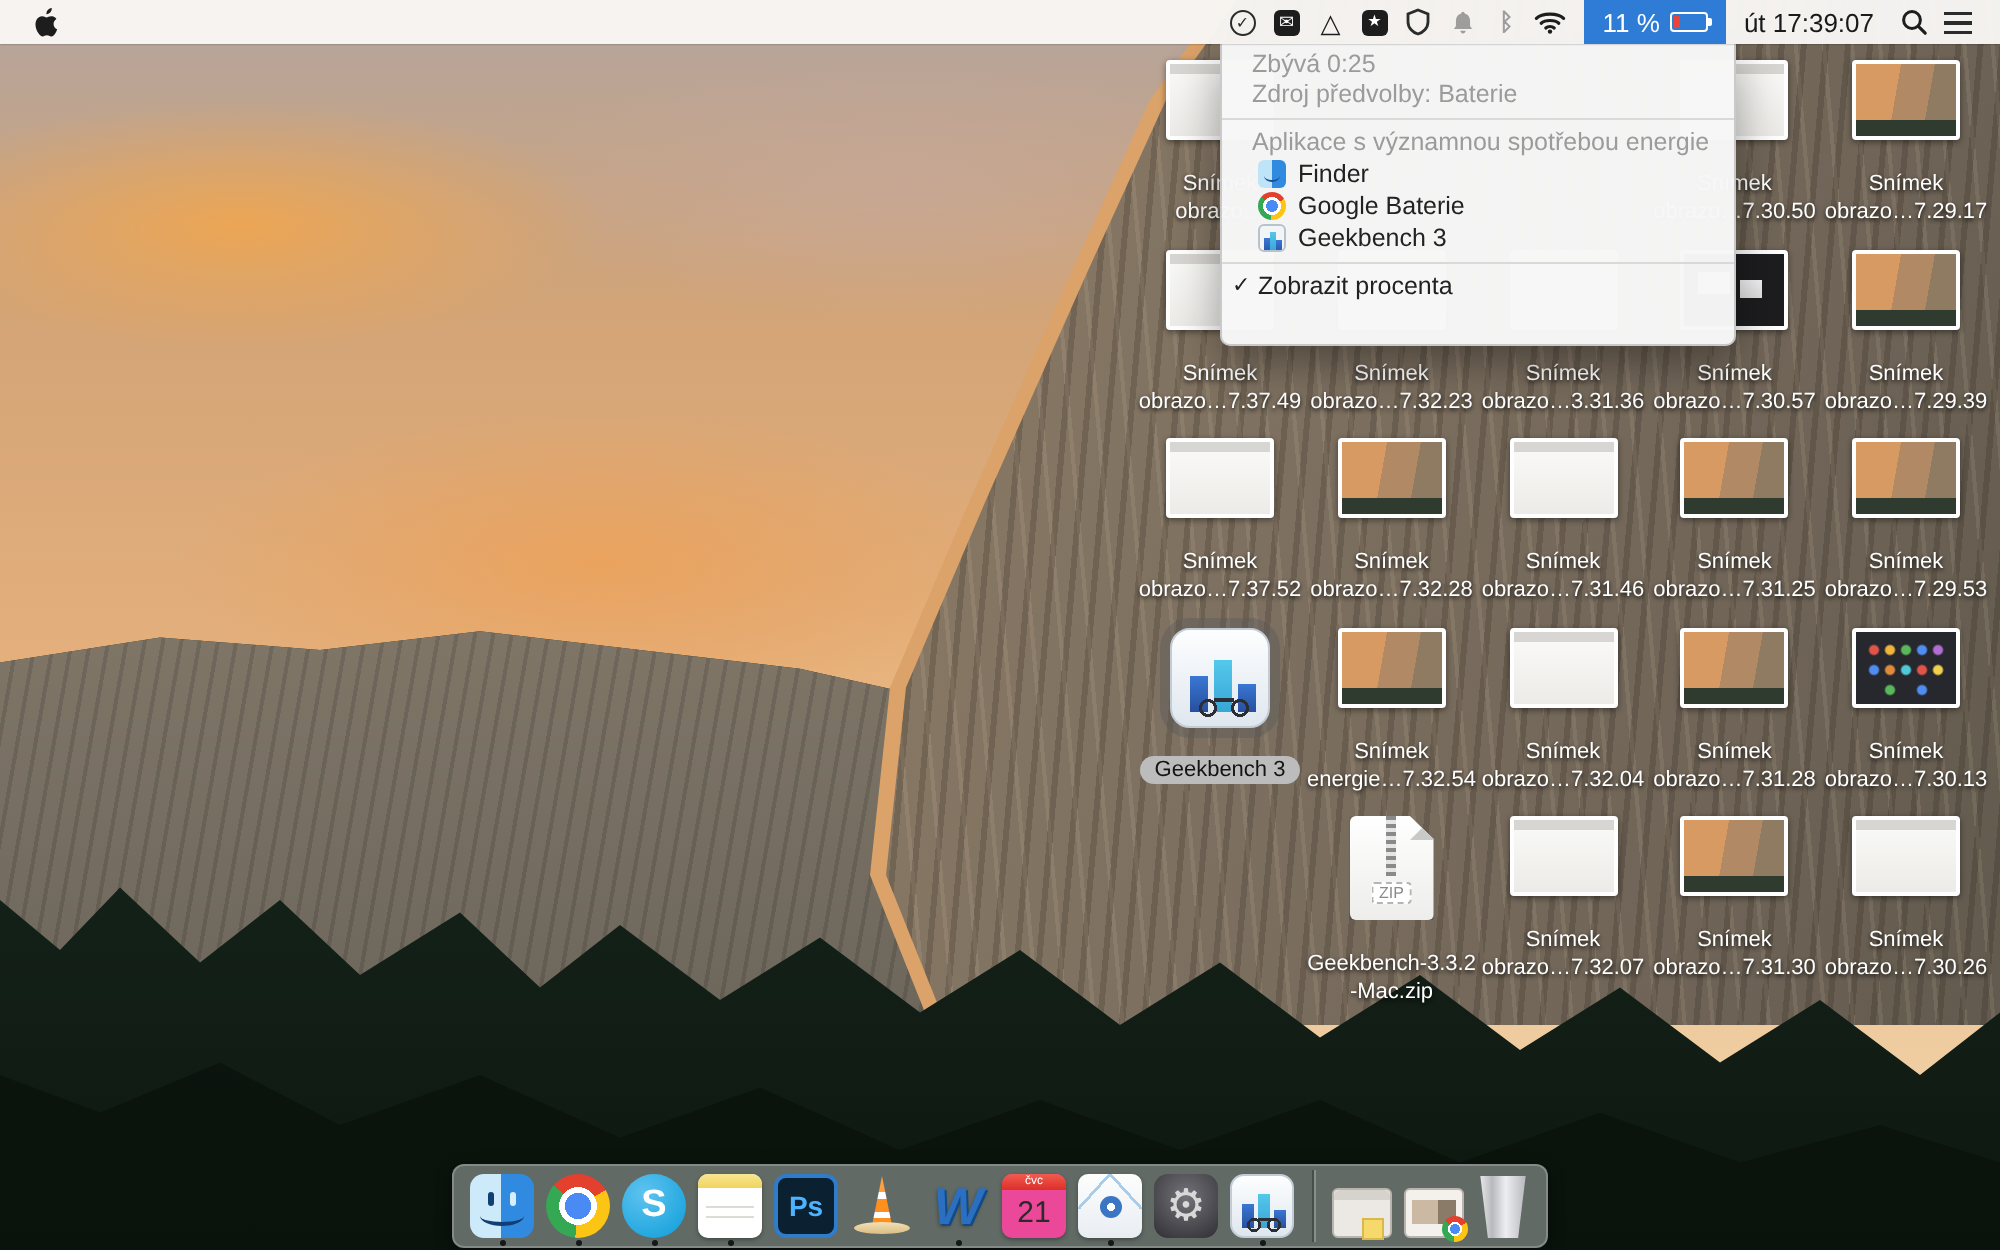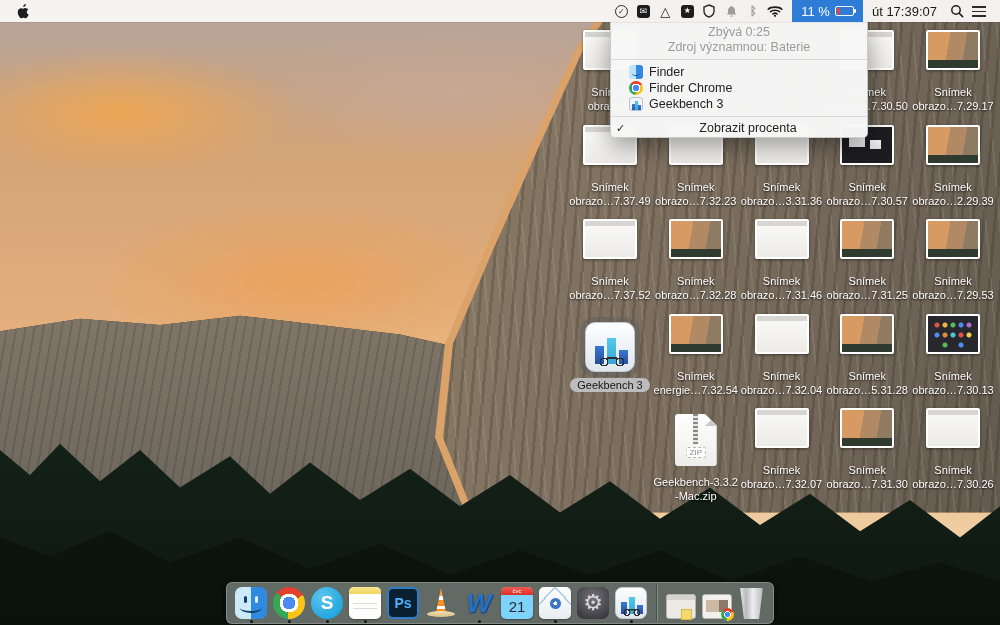--- a/index.html
+++ b/index.html
@@ -54,21 +54,21 @@
   .batt{position:relative;width:19px;height:10px;border:1px solid #fff;border-radius:2px;}
   .batt::before{content:"";position:absolute;left:1px;top:1px;bottom:1px;width:3px;background:#e8443a;}
   .batt::after{content:"";position:absolute;right:-3.5px;top:2px;width:2px;height:4px;background:#fff;border-radius:0 1px 1px 0;}
   .mb-clock{padding:0 9px;white-space:nowrap;}
   .si-nc{width:14px;height:11px;background:repeating-linear-gradient(#2b2b2b 0 1.6px, transparent 1.6px 4.7px);margin-right:14px;margin-left:4px;}
 
   
   .bmenu{position:absolute;left:610px;top:22px;width:258px;z-index:40;
     background:rgba(247,247,247,.98);border:1px solid rgba(0,0,0,.18);border-top:none;
     border-radius:0 0 5px 5px;box-shadow:0 8px 24px rgba(0,0,0,.38);
-    font-size:12.5px;color:#222;padding:3px 0 1px;text-align:center;}
+    font-size:12.5px;color:#222;padding:3px 0 21px;}
   .bm-info{padding:0 15px;height:15px;line-height:15px;color:#9b9b9b;white-space:nowrap;}
   .bm-sep{height:1px;background:#d9d9d9;margin:4px 0;}
   .bm-app{display:flex;align-items:center;gap:6px;height:16px;padding:0 15px 0 18px;}
   .bm-check{position:relative;height:15px;line-height:15px;padding-left:18px;}
   .bm-check::before{content:"✓";position:absolute;left:5px;font-size:11px;}
   .bm-plain{height:15px;line-height:15px;padding-left:18px;white-space:nowrap;}
 
   .mi{width:14px;height:14px;border-radius:3px;flex:0 0 auto;position:relative;}
   .mi-finder{background:linear-gradient(90deg,#bfe4f7 0 49%,#2f8ae0 49%);}
   .mi-finder::after{content:"";position:absolute;left:3px;right:3px;bottom:3px;height:5px;border-bottom:1.5px solid #19518f;border-radius:50%;}
@@ -76,21 +76,21 @@
      radial-gradient(circle at 50% 50%, #4a8af4 0 3px, #fff 3px 4.5px, transparent 4.5px),
      conic-gradient(from -50deg,#e3402e 0 110deg,#fcc515 110deg 235deg,#34a853 235deg 360deg);}
   .mi-geekbench{background:#f2f5f8;border:1px solid #b8c2cc;background-image:
      linear-gradient(#3a77d4,#2a5cb0),linear-gradient(#53c7ec,#3aa8d8),linear-gradient(#3a77d4,#2a5cb0);
      background-size:3px 6px,3px 9px,3px 5px;background-position:2px 6px,5px 3px,8px 7px;background-repeat:no-repeat;}
 
   
   .desktop{position:absolute;inset:0;z-index:5;}
   .di{position:absolute;width:80px;display:flex;flex-direction:column;align-items:center;}
   .di-wrap{height:46px;display:flex;align-items:flex-start;justify-content:center;}
-  .type-app .di-wrap,.type-zip .di-wrap{height:58px;align-items:flex-end;}
+  .type-app .di-wrap,.type-zip .di-wrap{height:58px;align-items:flex-start;}
   .di-thumb{width:54px;height:40px;border:2px solid #fff;border-radius:2px;box-shadow:0 1px 3px rgba(0,0,0,.45);background:#eee;}
   .variant-light .di-thumb{background-image:linear-gradient(#d8d6d2 0 5px,rgba(0,0,0,0) 5px),linear-gradient(#fafaf8,#ecebe8);}
   .variant-orange .di-thumb{background-image:linear-gradient(rgba(0,0,0,0) 78%,#2e3b2e 78%),linear-gradient(100deg,#d69a62 0 40%,#b18a65 40% 70%,#8f7a62 70%);}
   .variant-dark .di-thumb{background-color:#1d1d1f;background-image:
      linear-gradient(#f5f5f5,#e2e2e2),linear-gradient(#f5f5f5,#e2e2e2),linear-gradient(#1d1d1f,#1d1d1f);
      background-size:16px 11px,11px 9px,100% 100%;background-position:7px 9px,28px 13px,0 0;background-repeat:no-repeat;}
   .variant-grid .di-thumb{background-color:#26282e;background-image:
      radial-gradient(circle 2px at 9px 9px,#e05548 0 2px,transparent 3px),
      radial-gradient(circle 2px at 17px 9px,#f0b43c 0 2px,transparent 3px),
      radial-gradient(circle 2px at 25px 9px,#59b75c 0 2px,transparent 3px),
@@ -156,21 +156,21 @@
 
   .name-photoshop .dk-glyph{background:#0b2030;border:2px solid #2f7dc8;border-radius:6px;color:#4db3ff;font-size:14px;font-weight:bold;}
 
   .name-vlc .dk-glyph::before{content:"";position:absolute;left:4px;top:1px;width:24px;height:26px;
      clip-path:polygon(50% 0,72% 100%,28% 100%);
      background:linear-gradient(180deg,#ffa040 0 30%,#fff 30% 45%,#ff8f1f 45% 70%,#fff 70% 80%,#ff8f1f 80% 100%);}
   .name-vlc .dk-glyph::after{content:"";position:absolute;left:2px;bottom:2px;width:28px;height:6px;border-radius:50%;background:linear-gradient(#f3e0b5,#d9bd84);}
 
   .name-word .dk-text{font-size:26px;font-weight:bold;font-style:italic;color:#2a6fc0;text-shadow:1px 1px 0 #134a85,0 1px 2px rgba(0,0,0,.4);line-height:1;}
 
-  .name-calendar .dk-glyph{border-radius:5px;background:#7dd3fc;box-shadow:0 1px 2px rgba(0,0,0,.3);overflow:hidden;flex-direction:column;}
+  .name-calendar .dk-glyph{border-radius:5px;background:#ec4899;box-shadow:0 1px 2px rgba(0,0,0,.3);overflow:hidden;flex-direction:column;}
   .name-calendar .dk-month{position:absolute;top:0;left:0;right:0;height:8px;background:linear-gradient(#f15b51,#dc2f27);color:#fff;font-size:6px;line-height:8px;text-align:center;}
   .name-calendar .dk-day{margin-top:7px;font-size:15px;color:#2b2b2b;line-height:1;}
 
   .name-mail .dk-glyph{border-radius:5px;background:linear-gradient(#fdfdfd,#e9edf2);box-shadow:0 1px 2px rgba(0,0,0,.3);overflow:hidden;}
   .name-mail .dk-glyph::before{content:"";position:absolute;inset:0;background:
      linear-gradient(to bottom right,rgba(0,0,0,0) 47%,#a9cce8 47% 53%,rgba(0,0,0,0) 53%) 0 0/50% 55% no-repeat,
      linear-gradient(to bottom left,rgba(0,0,0,0) 47%,#a9cce8 47% 53%,rgba(0,0,0,0) 53%) 100% 0/50% 55% no-repeat;}
   .name-mail .dk-glyph::after{content:"";position:absolute;left:50%;top:50%;width:11px;height:11px;margin:-5.5px 0 0 -5.5px;border-radius:50%;background:radial-gradient(circle,#fff 0 2px,#3a76c4 2px 5.5px);}
 
   .name-system-preferences .dk-glyph{border-radius:7px;background:radial-gradient(circle at 50% 35%,#737379,#2f2f34);color:#d8d8d8;font-size:22px;line-height:1;}
@@ -283,21 +283,21 @@
           <span class="l2">obrazo…7.30.57</span>
         </div>
       </div>
       <div class="di variant-orange type-thumb" style="left: 913px; top: 124.5px;">
         <div class="di-wrap">
           <div class="di-thumb"></div>
 
         </div>
         <div class="di-label">
           <span class="l1">Snímek</span>
-          <span class="l2">obrazo…2.29.39</span>
+          <span class="l2">obrazo…7.29.39</span>
         </div>
       </div>
       <div class="di variant-light type-thumb" style="left: 570px; top: 219px;">
         <div class="di-wrap">
           <div class="di-thumb"></div>
 
         </div>
         <div class="di-label">
           <span class="l1">Snímek</span>
           <span class="l2">obrazo…7.37.52</span>
@@ -374,21 +374,21 @@
           <span class="l2">obrazo…7.32.04</span>
         </div>
       </div>
       <div class="di variant-orange type-thumb" style="left: 827.25px; top: 313.5px;">
         <div class="di-wrap">
           <div class="di-thumb"></div>
 
         </div>
         <div class="di-label">
           <span class="l1">Snímek</span>
-          <span class="l2">obrazo…5.31.28</span>
+          <span class="l2">obrazo…7.31.28</span>
         </div>
       </div>
       <div class="di variant-grid type-thumb" style="left: 913px; top: 313.5px;">
         <div class="di-wrap">
           <div class="di-thumb"></div>
 
         </div>
         <div class="di-label">
           <span class="l1">Snímek</span>
           <span class="l2">obrazo…7.30.13</span>
@@ -500,31 +500,32 @@
             <circle cx="6" cy="6" r="4.2" fill="none" stroke="#1d1d1d" stroke-width="1.5"></circle>
             <line x1="9.2" y1="9.2" x2="12.6" y2="12.6" stroke="#1d1d1d" stroke-width="1.6" stroke-linecap="round"></line>
           </svg>
       </span>
       <span class="si-nc"></span>
     </div>
   </div>
 
   <div class="bmenu">
     <div class="bm-info">Zbývá 0:25</div>
-    <div class="bm-info">Zdroj významnou: Baterie</div>
+    <div class="bm-info">Zdroj předvolby: Baterie</div>
     <div class="bm-sep"></div>
+    <div class="bm-info">Aplikace s významnou spotřebou energie</div>
     <div>
 
     <div class="bm-app icon-finder">
           <span class="mi mi-finder"></span>
           <span>Finder</span>
         </div>
         <div class="bm-app icon-chrome">
           <span class="mi mi-chrome"></span>
-          <span>Finder Chrome</span>
+          <span>Google Baterie</span>
         </div>
         <div class="bm-app icon-geekbench">
           <span class="mi mi-geekbench"></span>
           <span>Geekbench 3</span>
         </div>
       </div>
     <div class="bm-sep"></div>
     <div class="bm-check">Zobrazit procenta</div>
   </div>
 

